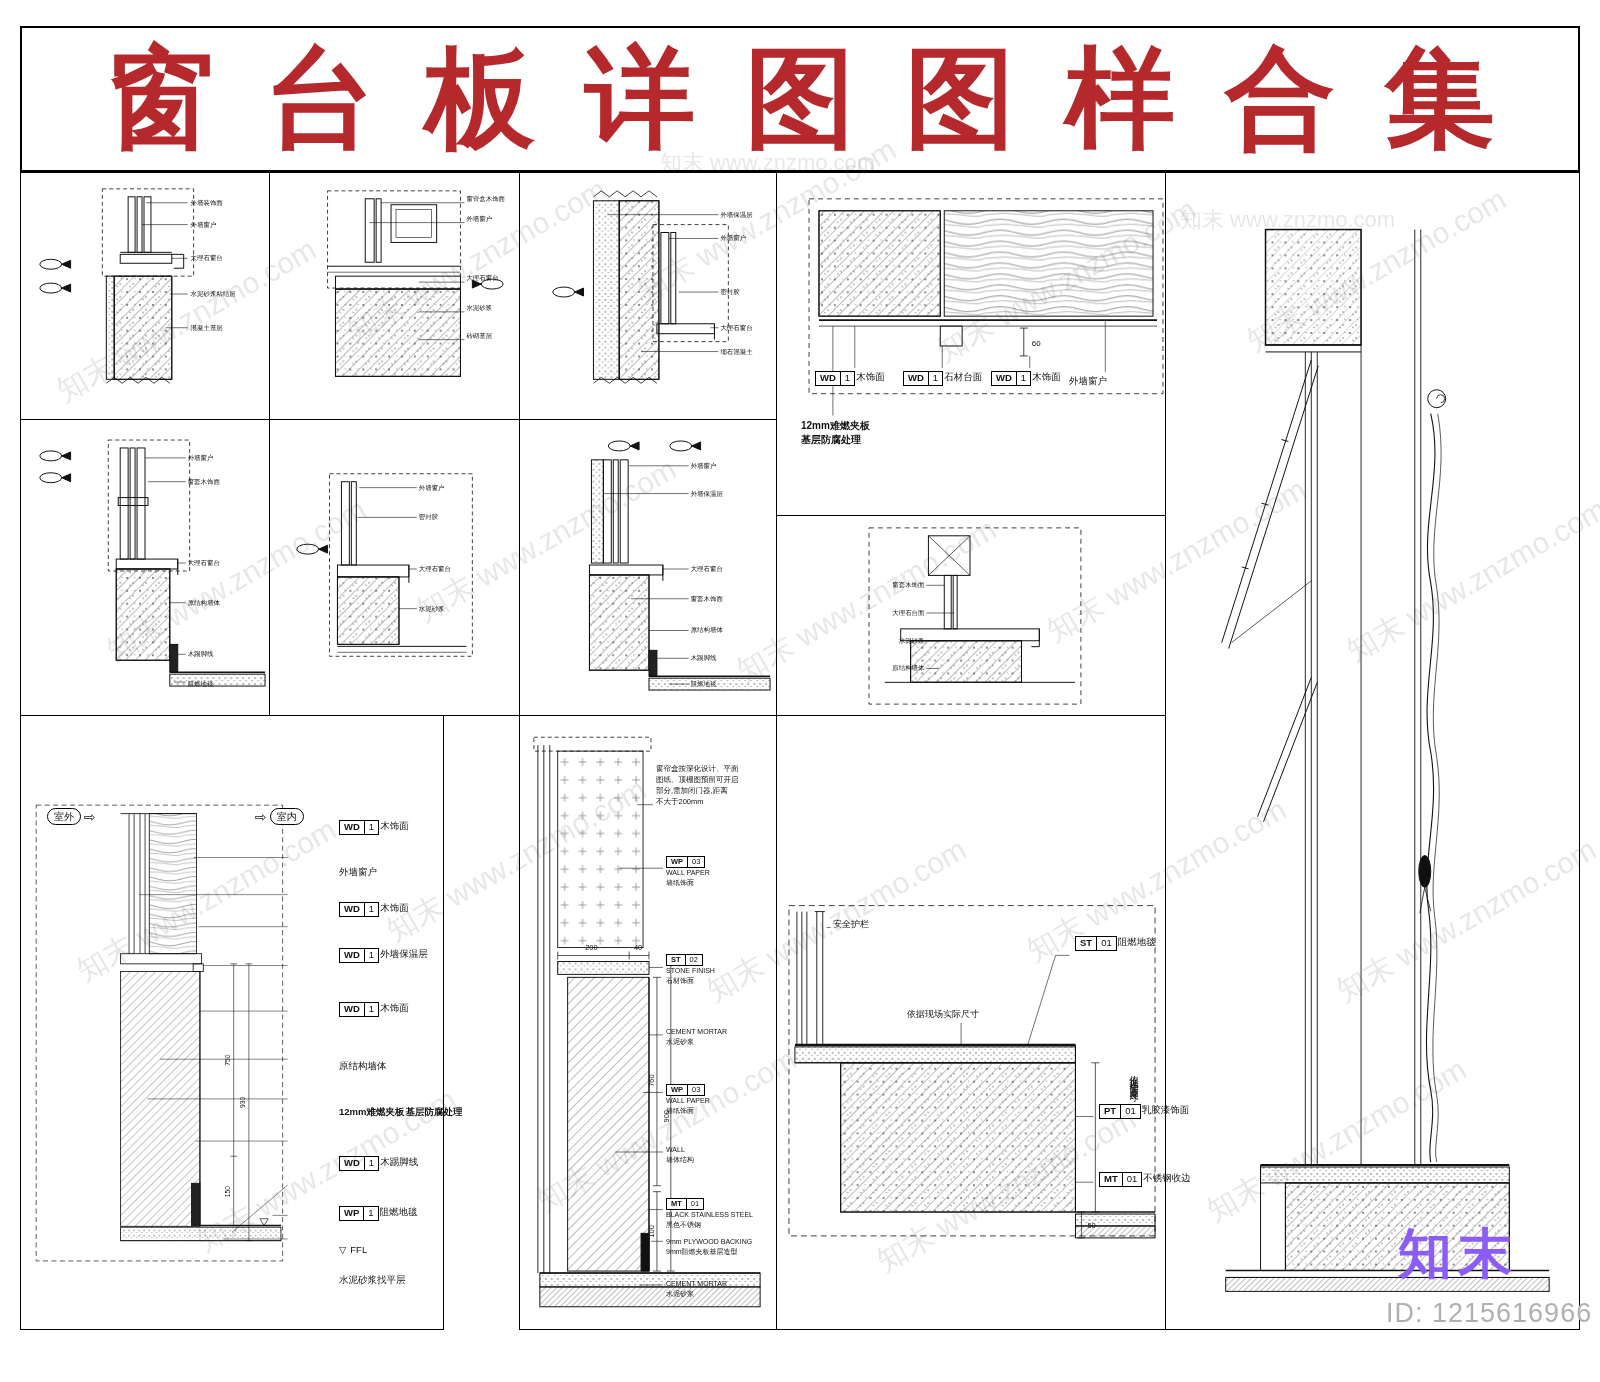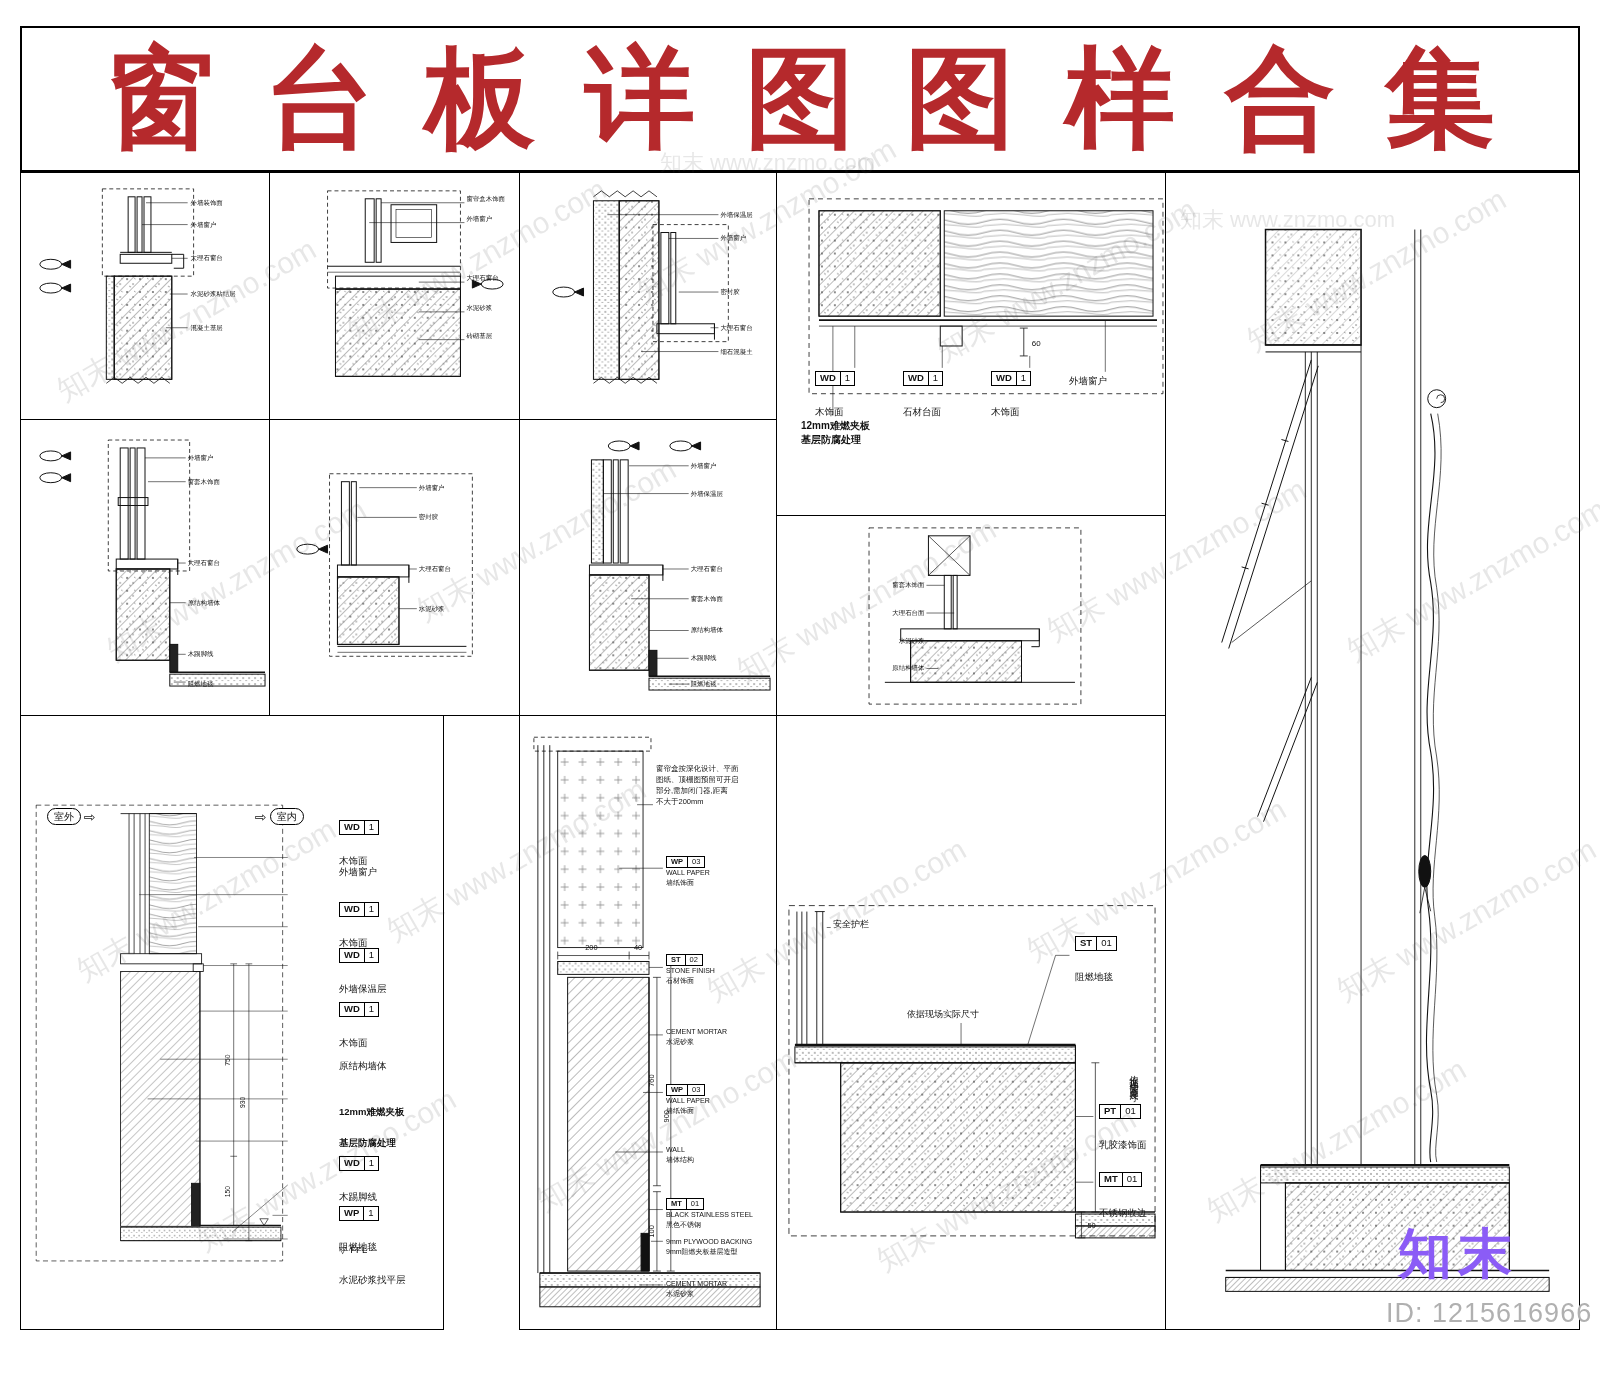--- a/index.html
+++ b/index.html
@@ -6,21 +6,21 @@
   html,body{margin:0;padding:0;background:#ffffff}
   .page{position:relative;width:1600px;height:1382px;background:#fff;overflow:hidden;
         font-family:"Liberation Sans","DejaVu Sans",sans-serif;color:#111}
   .title-box{position:absolute;left:20px;top:26px;width:1560px;height:146px;border:2px solid #000;
         display:flex;align-items:center;justify-content:center;background:#fff;z-index:1}
   .title-box h1{margin:4px;font-family:"Liberation Serif","DejaVu Serif",serif;font-weight:700;
         font-size:110px;line-height:1;color:#b5292c;letter-spacing:50px;padding-left:50px;white-space:nowrap}
   .panel{position:absolute;border:1.5px solid #000;background:#fff}
   .draw{position:absolute;left:0;top:0;width:100%;height:100%;z-index:1}
   .draw text{font-family:"Liberation Sans","DejaVu Sans",sans-serif;fill:#111}
-  .r{position:absolute;display:flex;flex-direction:column;gap:20px;z-index:2;line-height:1.2}
+  .r{position:absolute;display:flex;flex-direction:row;gap:1px;z-index:2;line-height:1.2}
   .tag{display:inline-flex;border:1px solid #000;background:#fff;font-size:9.5px;line-height:1.35;width:max-content}
   .tag .c{padding:0 4px;border-right:1px solid #000;font-weight:700;font-style:normal}
   .tag .n{padding:0 4px;font-style:normal}
   .lbl{font-size:9.5px;white-space:nowrap}
   .lbl.b{font-weight:700}
   .ft{position:absolute;display:flex;flex-direction:column;gap:1px;z-index:2;line-height:1.25}
   .ft .en,.ft .cn{font-size:7px;white-space:nowrap}
   .note{position:absolute;z-index:2;font-size:7.5px;line-height:1.45}
   .dir{position:absolute;display:flex;align-items:center;gap:3px;z-index:2;font-size:10px}
   .dir .cap{border:1px solid #000;border-radius:9px;padding:0 6px;background:#fff;line-height:1.5}

